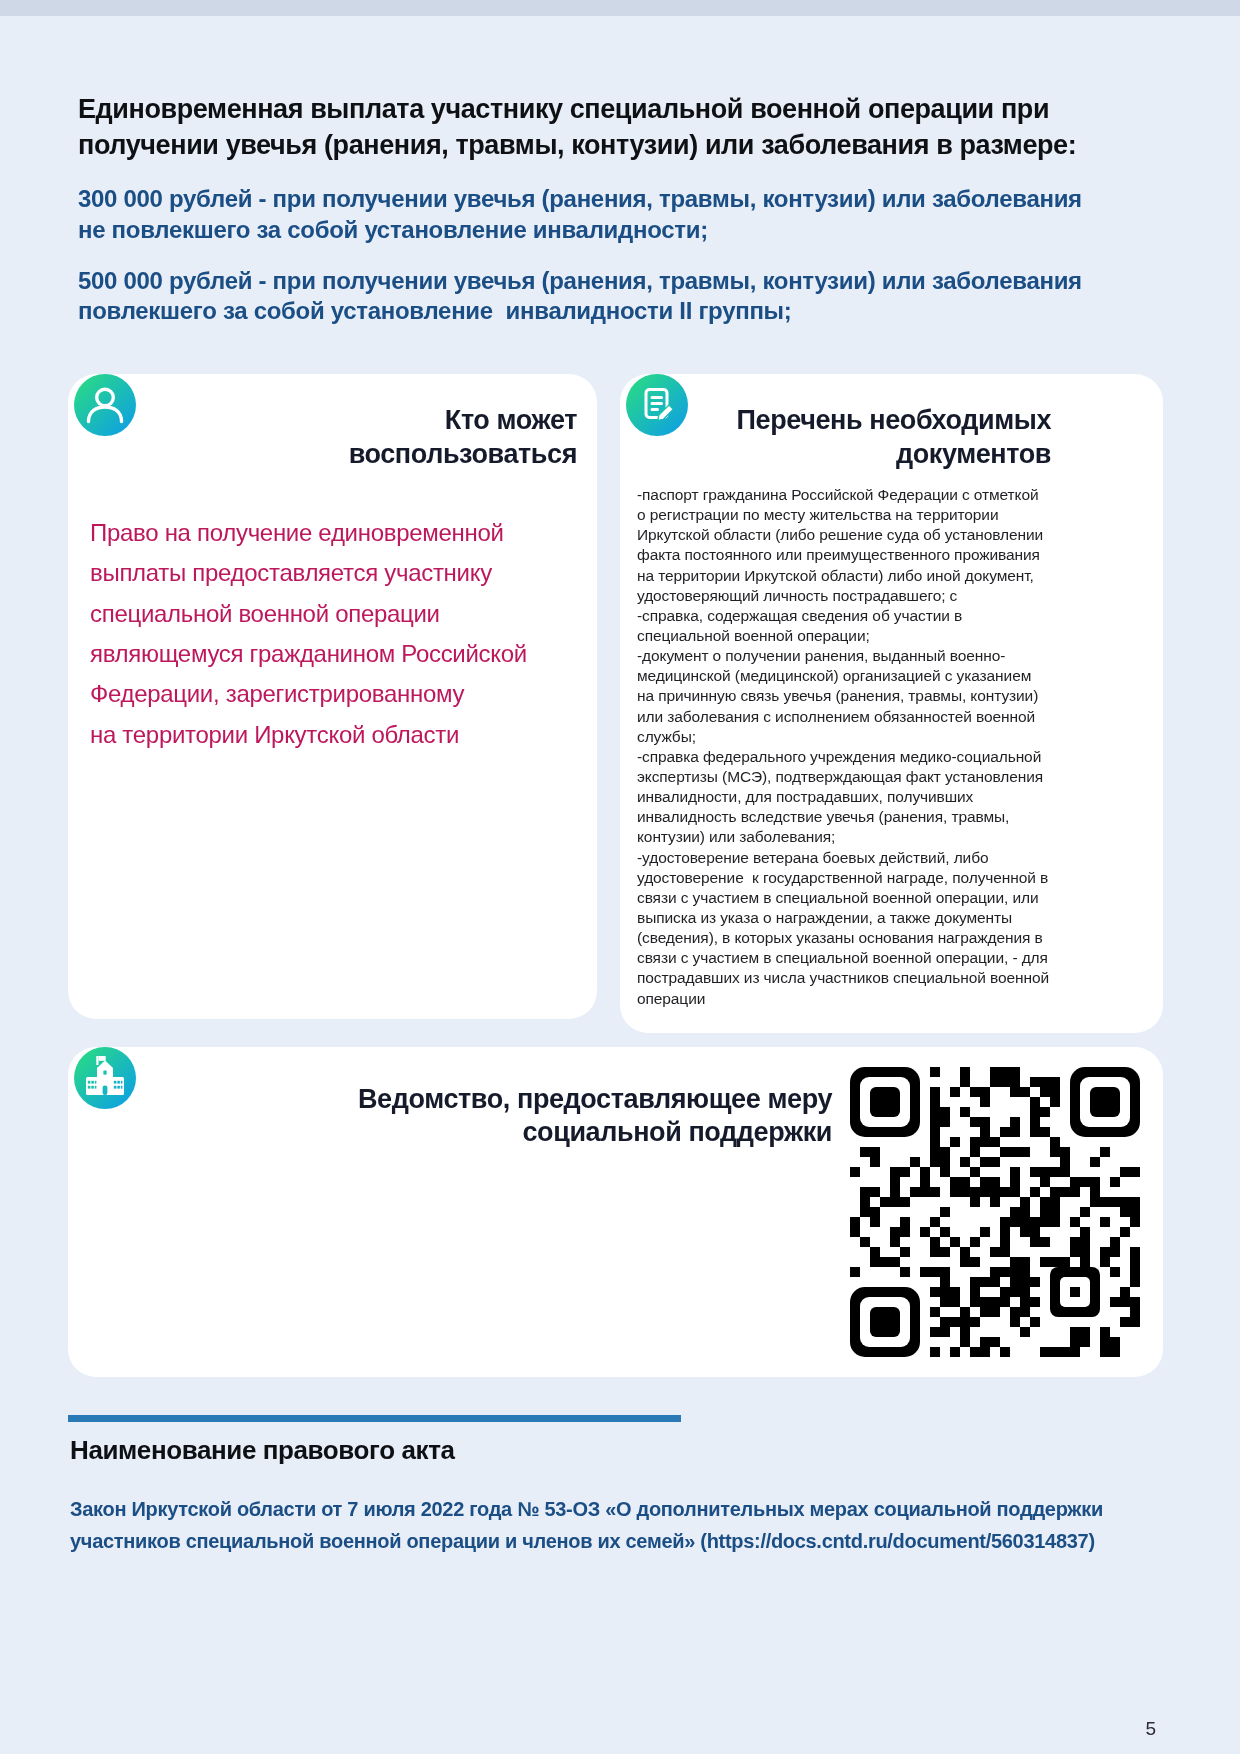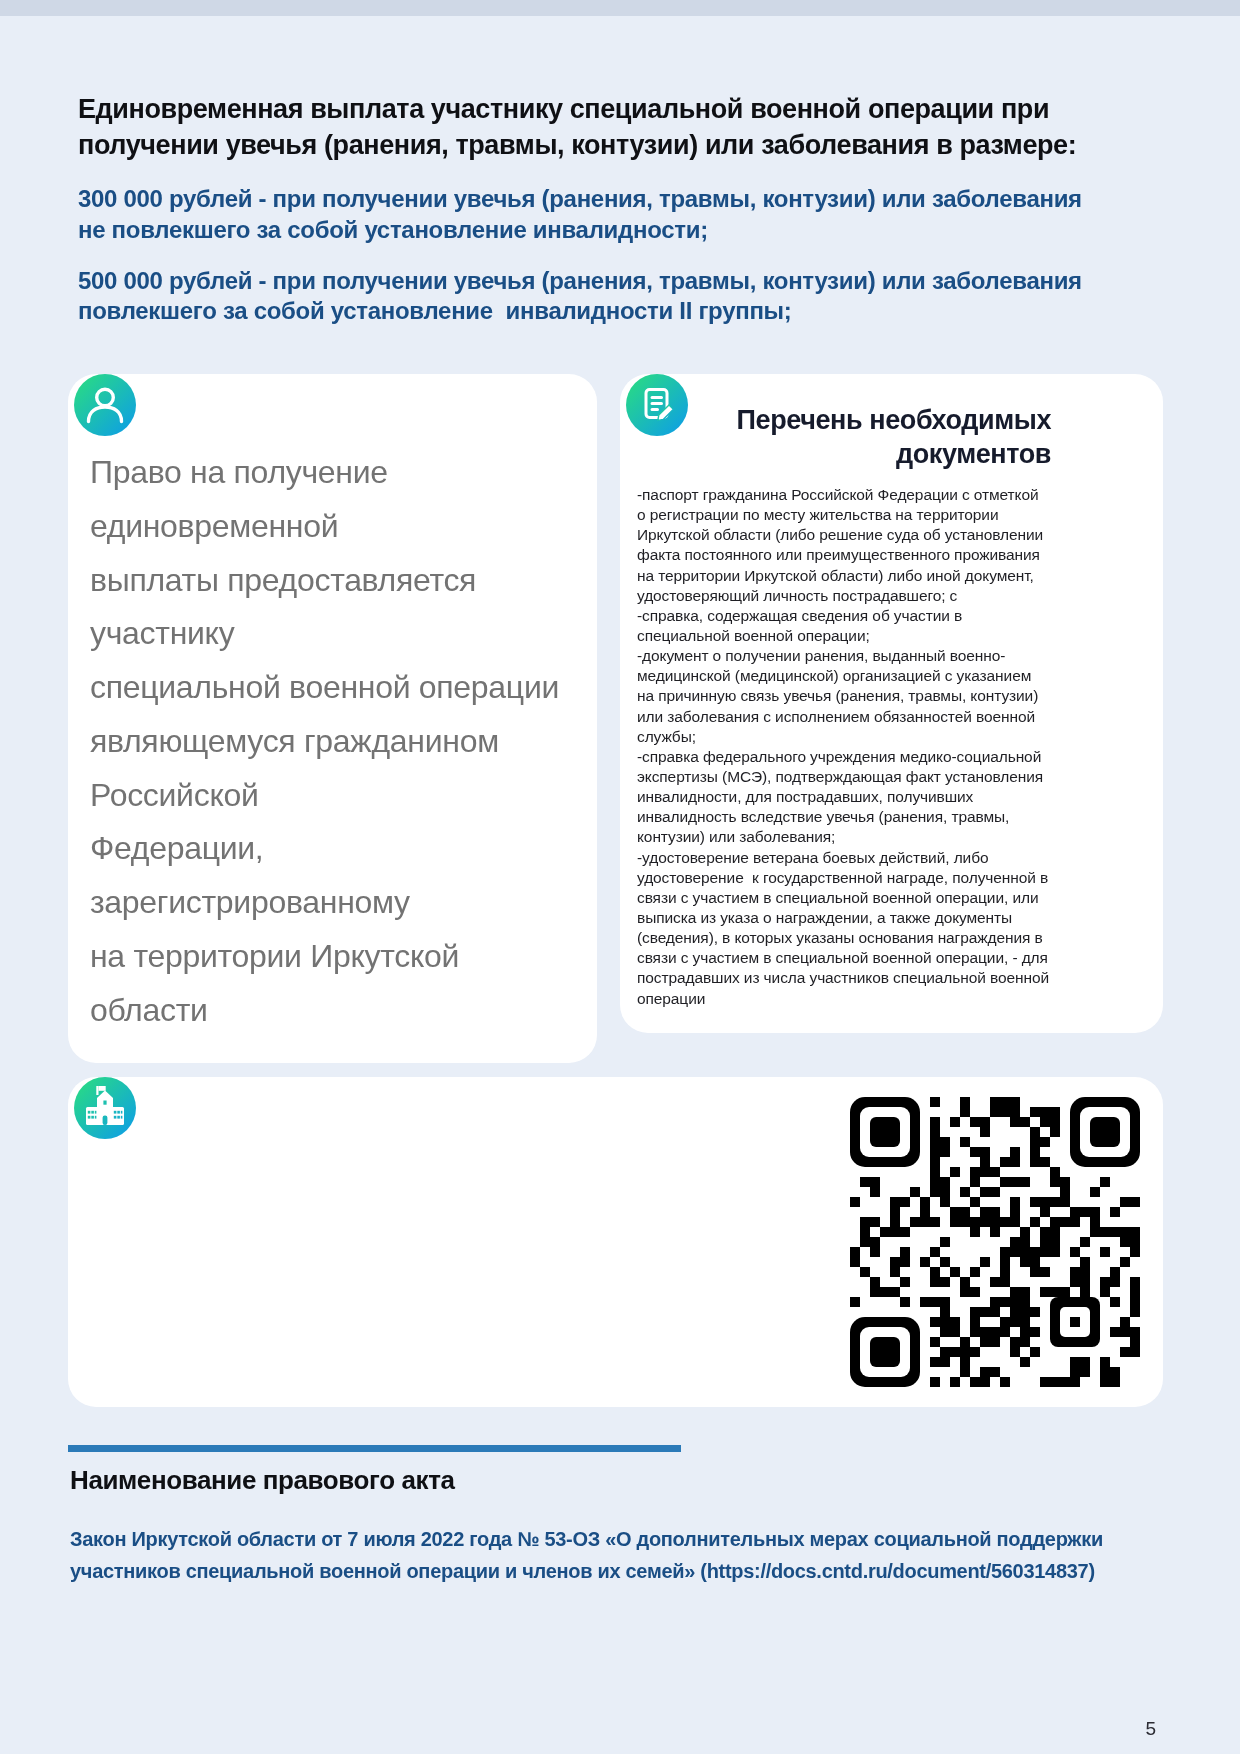--- a/index.html
+++ b/index.html
@@ -49,22 +49,22 @@
   .card-title {
     font-size:27px; font-weight:bold; line-height:1.24;
     letter-spacing:-0.4px;
     color:#161B2C;
     text-align:right;
   }
 
   .card-who { width:539px; min-height:645px; padding:30px 20px 26px 22px; }
   .card-who .who-body {
     margin-top:42px;
-    font-size:32px; line-height:1.68; letter-spacing:-0.3px;
-    color:#737373;
+    font-size:24px; line-height:1.68; letter-spacing:-0.3px;
+    color:#be185d;
   }
 
   .card-docs { flex:1; min-height:658px; padding:30px 112px 24px 17px; }
   .card-docs .docs-body {
     margin-top:14px;
     width:414px;
     font-size:15.5px; line-height:1.3; letter-spacing:-0.1px;
     color:#1F1F24;
   }
 
@@ -129,20 +129,22 @@
             <linearGradient id="g1" x1="0" y1="0" x2="1" y2="1">
               <stop offset="0" stop-color="#2BDF7D"></stop>
                 <stop offset="1" stop-color="#0C9BEB"></stop>
             </linearGradient>
           </defs>
           <circle cx="31" cy="31" r="31" fill="url(#g1)"></circle>
           <circle cx="31" cy="23.5" r="8.3" fill="none" stroke="#fff" stroke-width="3.4"></circle>
           <path d="M14.5 47.5 c0-10.5 8-14.5 16.5-14.5 s16.5 4 16.5 14.5" fill="none" stroke="#fff" stroke-width="3.4" stroke-linecap="round"></path>
         </svg>
       </span>
+      <h2 class="card-title pre">Кто может
+воспользоваться</h2>
       <p class="who-body pre">Право на получение единовременной
 выплаты предоставляется участнику
 специальной военной операции
 являющемуся гражданином Российской
 Федерации, зарегистрированному
 на территории Иркутской области</p>
     </section>
 
     <section class="card card-docs">
       <span class="badge">
@@ -202,20 +204,22 @@
               <rect x="28.6" y="38.5" width="4.8" height="9.5" rx="2.2"></rect>
               <rect x="29.4" y="23.5" width="3.2" height="4.2"></rect>
             </g>
           </mask>
         </defs>
         <circle cx="31" cy="31" r="31" fill="url(#g3)"></circle>
         <rect width="62" height="62" fill="#fff" mask="url(#bmask)"></rect>
       </svg>
     </span>
     <div class="agency-left">
+      <h2 class="card-title pre">Ведомство, предоставляющее меру
+социальной поддержки</h2>
     </div>
     <div class="qr-box" id="qr">
         <svg width="290" height="290" viewBox="0 0 290 290">
           <rect width="290" height="290" fill="#fff"></rect>
           <rect x="80" y="0" width="10" height="10" fill="#000"></rect>
           <rect x="110" y="0" width="10" height="10" fill="#000"></rect>
           <rect x="140" y="0" width="10" height="10" fill="#000"></rect>
           <rect x="150" y="0" width="10" height="10" fill="#000"></rect>
           <rect x="160" y="0" width="10" height="10" fill="#000"></rect>
           <rect x="110" y="10" width="10" height="10" fill="#000"></rect>

